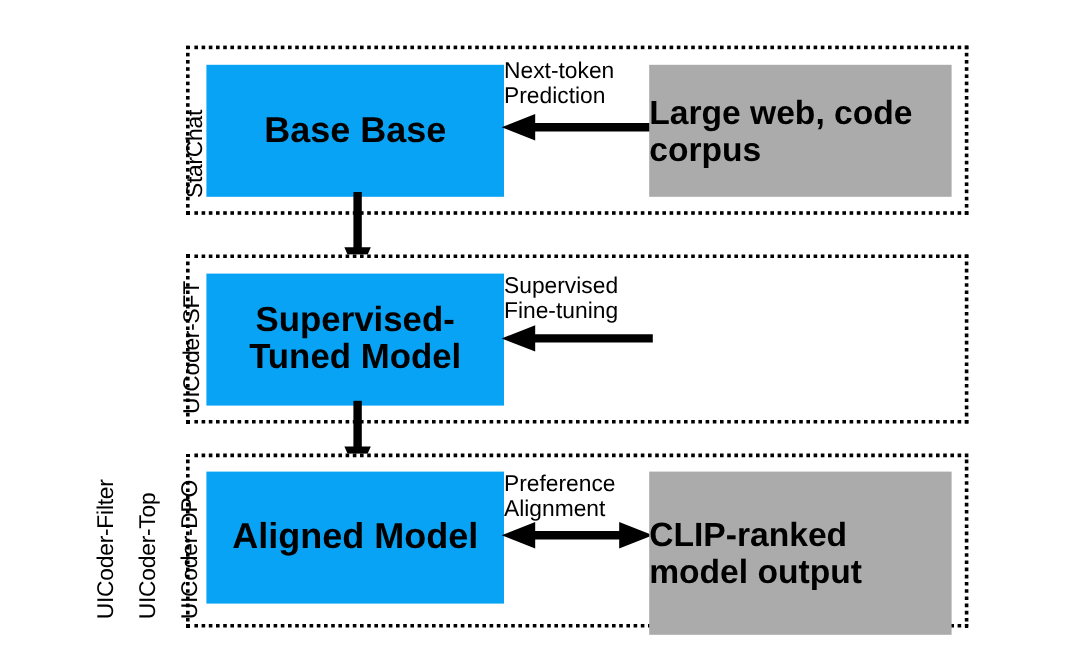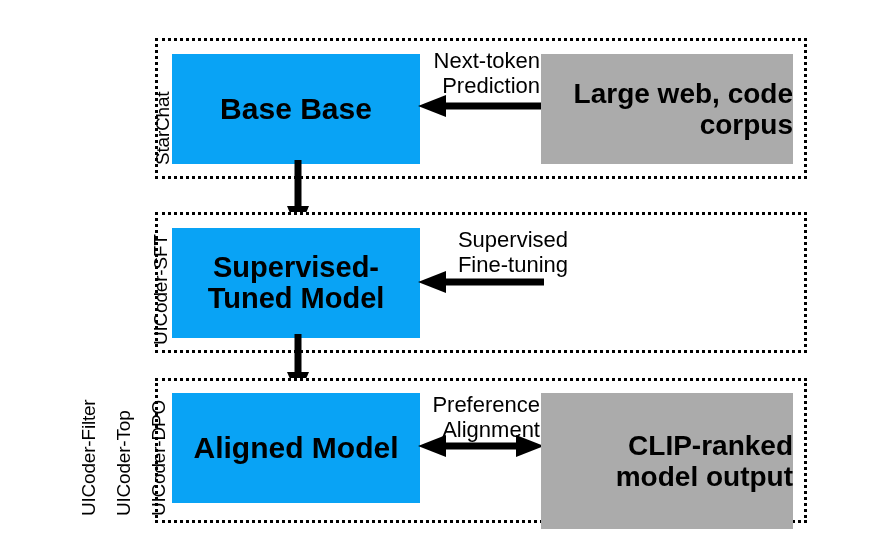--- a/index.html
+++ b/index.html
@@ -61,41 +61,41 @@
   #model-1 { left: 172px; top: 228px; width: 248px; height: 110px; font-size: 29px; }
   #model-2 { left: 172px; top: 393px; width: 248px; height: 110px; font-size: 30px; }
 
   
   .data-box {
     position: absolute;
     background: #ABABAB;
     display: flex;
     align-items: center;
     justify-content: center;
-    text-align: right;
+    text-align: left;
     color: #000000;
     font-weight: bold;
     line-height: 1.12;
   }
   #data-0 { left: 541px; top: 54px;  width: 252px; height: 110px; font-size: 28px; }
   #data-1 { left: 541px; top: 228px; width: 252px; height: 110px; font-size: 28px; }
   #data-2 { left: 541px; top: 393px; width: 252px; height: 136px; font-size: 28px; }
 
   
   .edge-caption {
     position: absolute;
-    text-align: right;
-    font-size: 22px;
+    text-align: left;
+    font-size: 19px;
     color: #000000;
     line-height: 1.12;
     white-space: pre-line;
     width: 120px;
   }
   #caption-0 { left: 420px; top: 49px;  }
-  #caption-1 { left: 420px; top: 228px; padding-left: 28px; }
+  #caption-1 { left: 420px; top: 228px; }
   #caption-2 { left: 420px; top: 393px; }
 
   
   .arrow-svg { position: absolute; overflow: visible; }
   #arrow-h-0 { left: 418px; top: 95px;  width: 126px; height: 22px; }
   #arrow-h-1 { left: 418px; top: 271px; width: 126px; height: 22px; }
   #arrow-h-2 { left: 418px; top: 435px; width: 126px; height: 22px; }
   #arrow-v-0 { left: 286px; top: 160px; width: 24px; height: 72px; }
   #arrow-v-1 { left: 286px; top: 334px; width: 24px; height: 63px; }
 </style>

